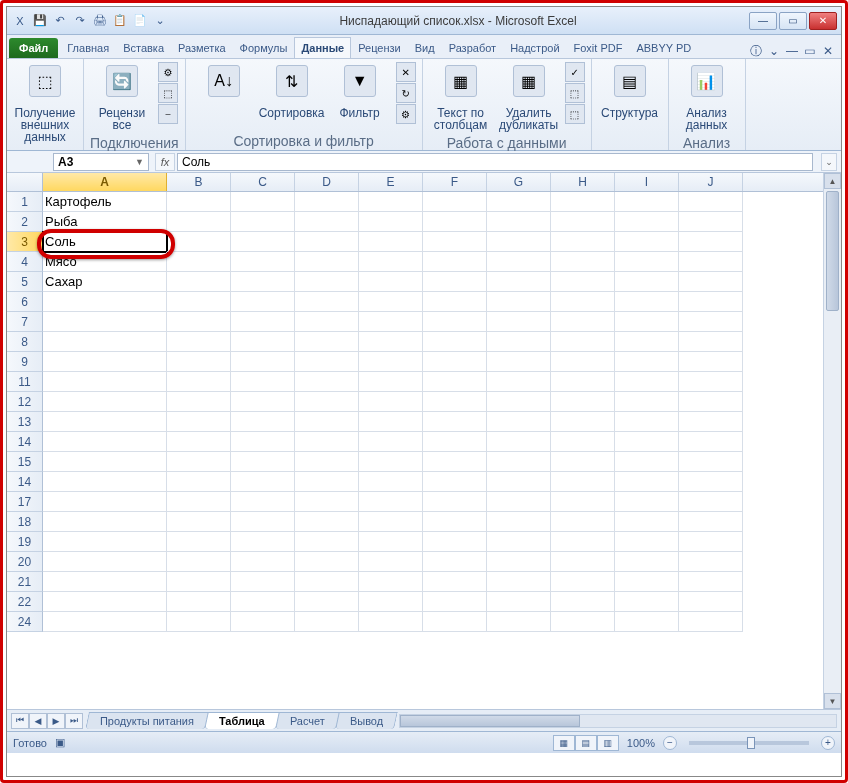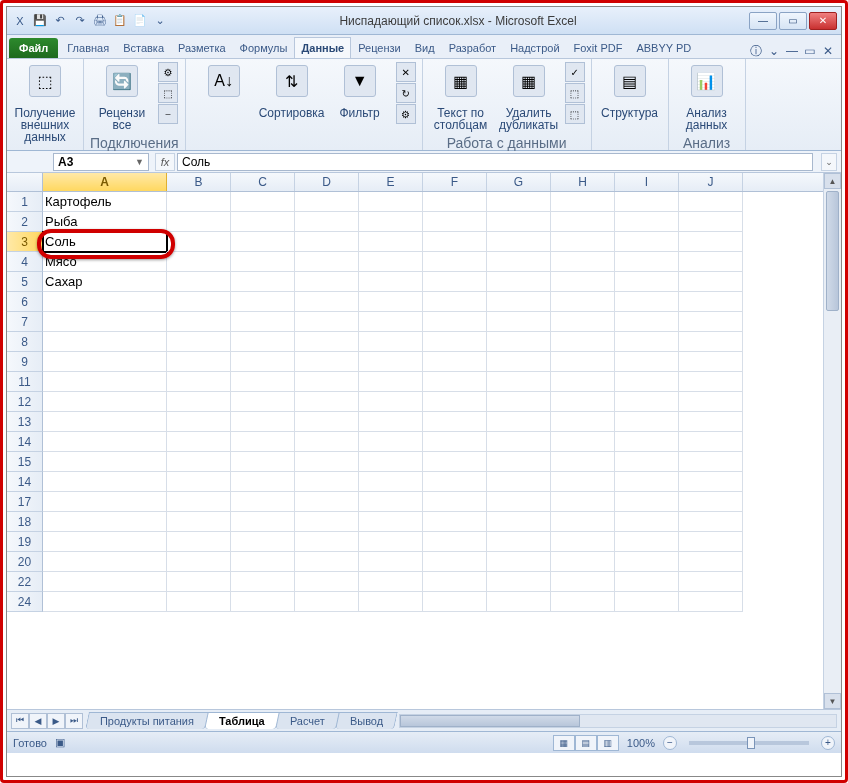--- a/index.html
+++ b/index.html
@@ -170,20 +170,21 @@
             <div class="bigbtn">
               <div class="bicon">▼</div>
               <div class="blabel" style="white-space: pre-line;">Фильтр</div>
             </div>
             <div class="smallbtns">
               <div class="sb">✕</div>
               <div class="sb">↻</div>
               <div class="sb">⚙</div>
             </div>
           </div>
+          <div class="glabel">Сортировка и фильтр</div>
         </div>
         <div class="rgroup">
           <div class="grow">
             <div class="bigbtn">
               <div class="bicon">▦</div>
               <div class="blabel" style="white-space: pre-line;">Текст по
 столбцам</div>
             </div>
             <div class="bigbtn">
               <div class="bicon">▦</div>
@@ -491,20 +492,33 @@
               <div class="cell std"></div>
               <div class="cell std"></div>
               <div class="cell std"></div>
               <div class="cell std"></div>
               <div class="cell std"></div>
               <div class="cell std"></div>
               <div class="cell std"></div>
               <div class="cell std"></div>
             </div>
             <div class="row">
+              <div class="rh">21</div>
+              <div class="cell A"></div>
+              <div class="cell std"></div>
+              <div class="cell std"></div>
+              <div class="cell std"></div>
+              <div class="cell std"></div>
+              <div class="cell std"></div>
+              <div class="cell std"></div>
+              <div class="cell std"></div>
+              <div class="cell std"></div>
+              <div class="cell std"></div>
+            </div>
+            <div class="row">
               <div class="rh">22</div>
               <div class="cell A"></div>
               <div class="cell std"></div>
               <div class="cell std"></div>
               <div class="cell std"></div>
               <div class="cell std"></div>
               <div class="cell std"></div>
               <div class="cell std"></div>
               <div class="cell std"></div>
               <div class="cell std"></div>

